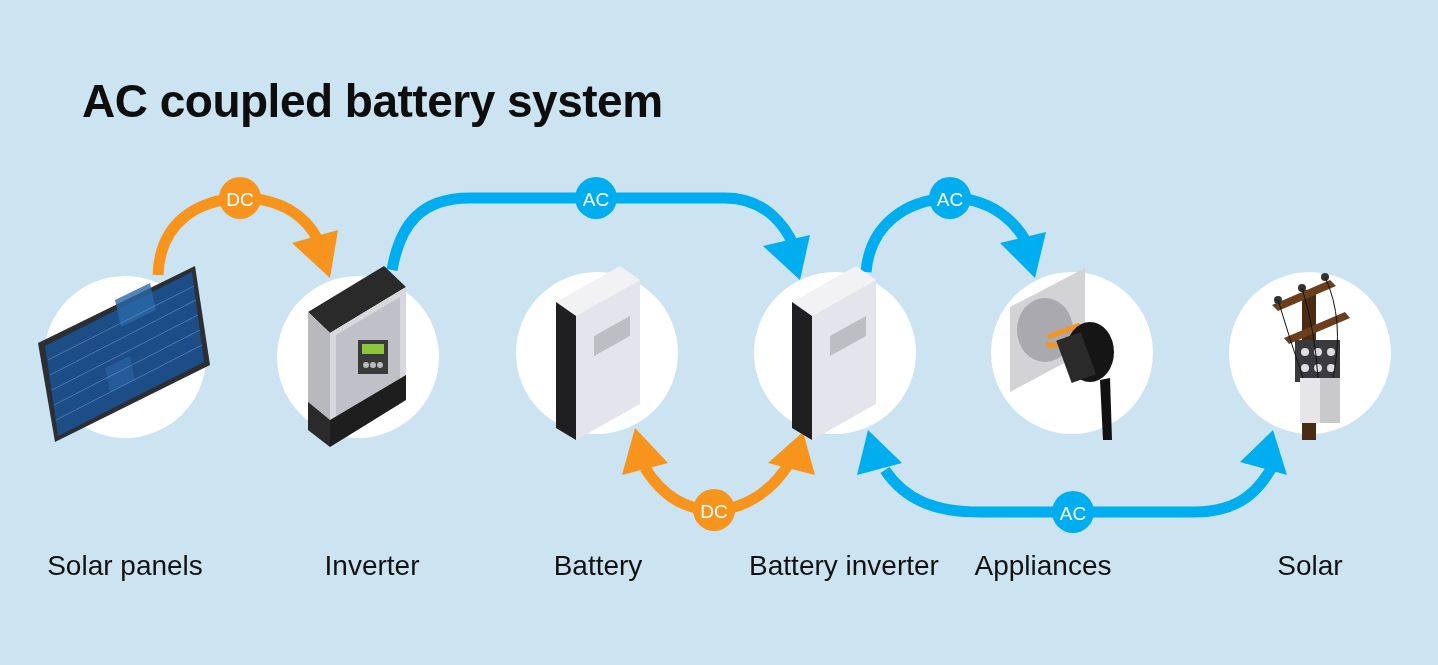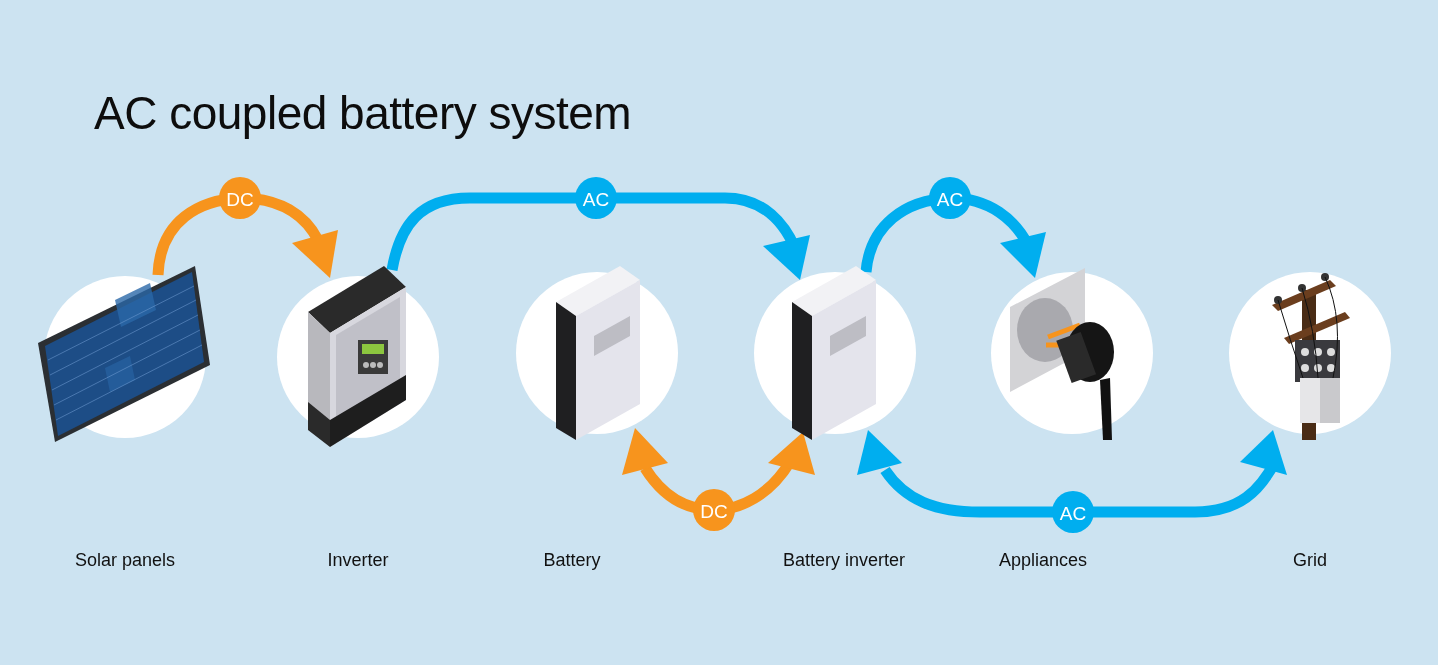--- a/index.html
+++ b/index.html
@@ -1,19 +1,19 @@
 <!DOCTYPE html>
 <html><head>
 <meta charset="utf-8">
 <style>
   html, body { margin:0; padding:0; }
   body { width:1438px; height:665px; background:#cce3f1; position:relative; overflow:hidden; font-family:"Liberation Sans", sans-serif; }
-  .title { position:absolute; left:78px; top:70px; font-size:46px; font-weight:normal; color:#0d0d0d; letter-spacing:-0.5px; margin:16px;text-align:right; }
+  .title { position:absolute; left:78px; top:70px; font-size:46px; font-weight:bold; color:#0d0d0d; letter-spacing:-0.5px; margin:4px;text-align:right; }
   svg.diagram { position:absolute; left:0; top:0; }
-  .label { position:absolute; top:550px; font-size:18px; color:#111; transform:translateX(-50%); white-space:nowrap; }
+  .label { position:absolute; top:550px; font-size:28px; color:#111; transform:translateX(-50%); white-space:nowrap; }
   .badge-text { font-family:"Liberation Sans", sans-serif; font-size:19px; fill:#fff; text-anchor:middle; dominant-baseline:central; }
 </style>
 </head>
 <body>
 
 <h1 class="title">AC coupled battery system</h1>
 
 <svg class="diagram" width="1438" height="665" viewBox="0 0 1438 665">
 
   <circle cx="125" cy="357" r="81" fill="#fff"></circle>
@@ -128,17 +128,17 @@
     <circle cx="1278" cy="300" r="4" fill="#333"></circle>
       <circle cx="1302" cy="288" r="4" fill="#333"></circle>
       <circle cx="1325" cy="277" r="4" fill="#333"></circle>
     <path d="M1278 300 Q1290 340 1303 378" fill="none" stroke="#111" stroke-width="1"></path>
     <path d="M1302 288 Q1315 330 1318 378" fill="none" stroke="#111" stroke-width="1"></path>
     <path d="M1325 277 Q1345 320 1333 378" fill="none" stroke="#111" stroke-width="1"></path>
   </g>
 </svg>
 
 <div class="label" style="left:125px">Solar panels</div>
-<div class="label" style="left:358px">Inverter</div>
-<div class="label" style="left:572px">Battery</div>
+<div class="label" style="left:372px">Inverter</div>
+<div class="label" style="left:598px">Battery</div>
 <div class="label" style="left:844px">Battery inverter</div>
 <div class="label" style="left:1043px">Appliances</div>
-<div class="label" style="left:1310px">Grid</div>
+<div class="label" style="left:1310px">Solar</div>
 
 </body></html>

